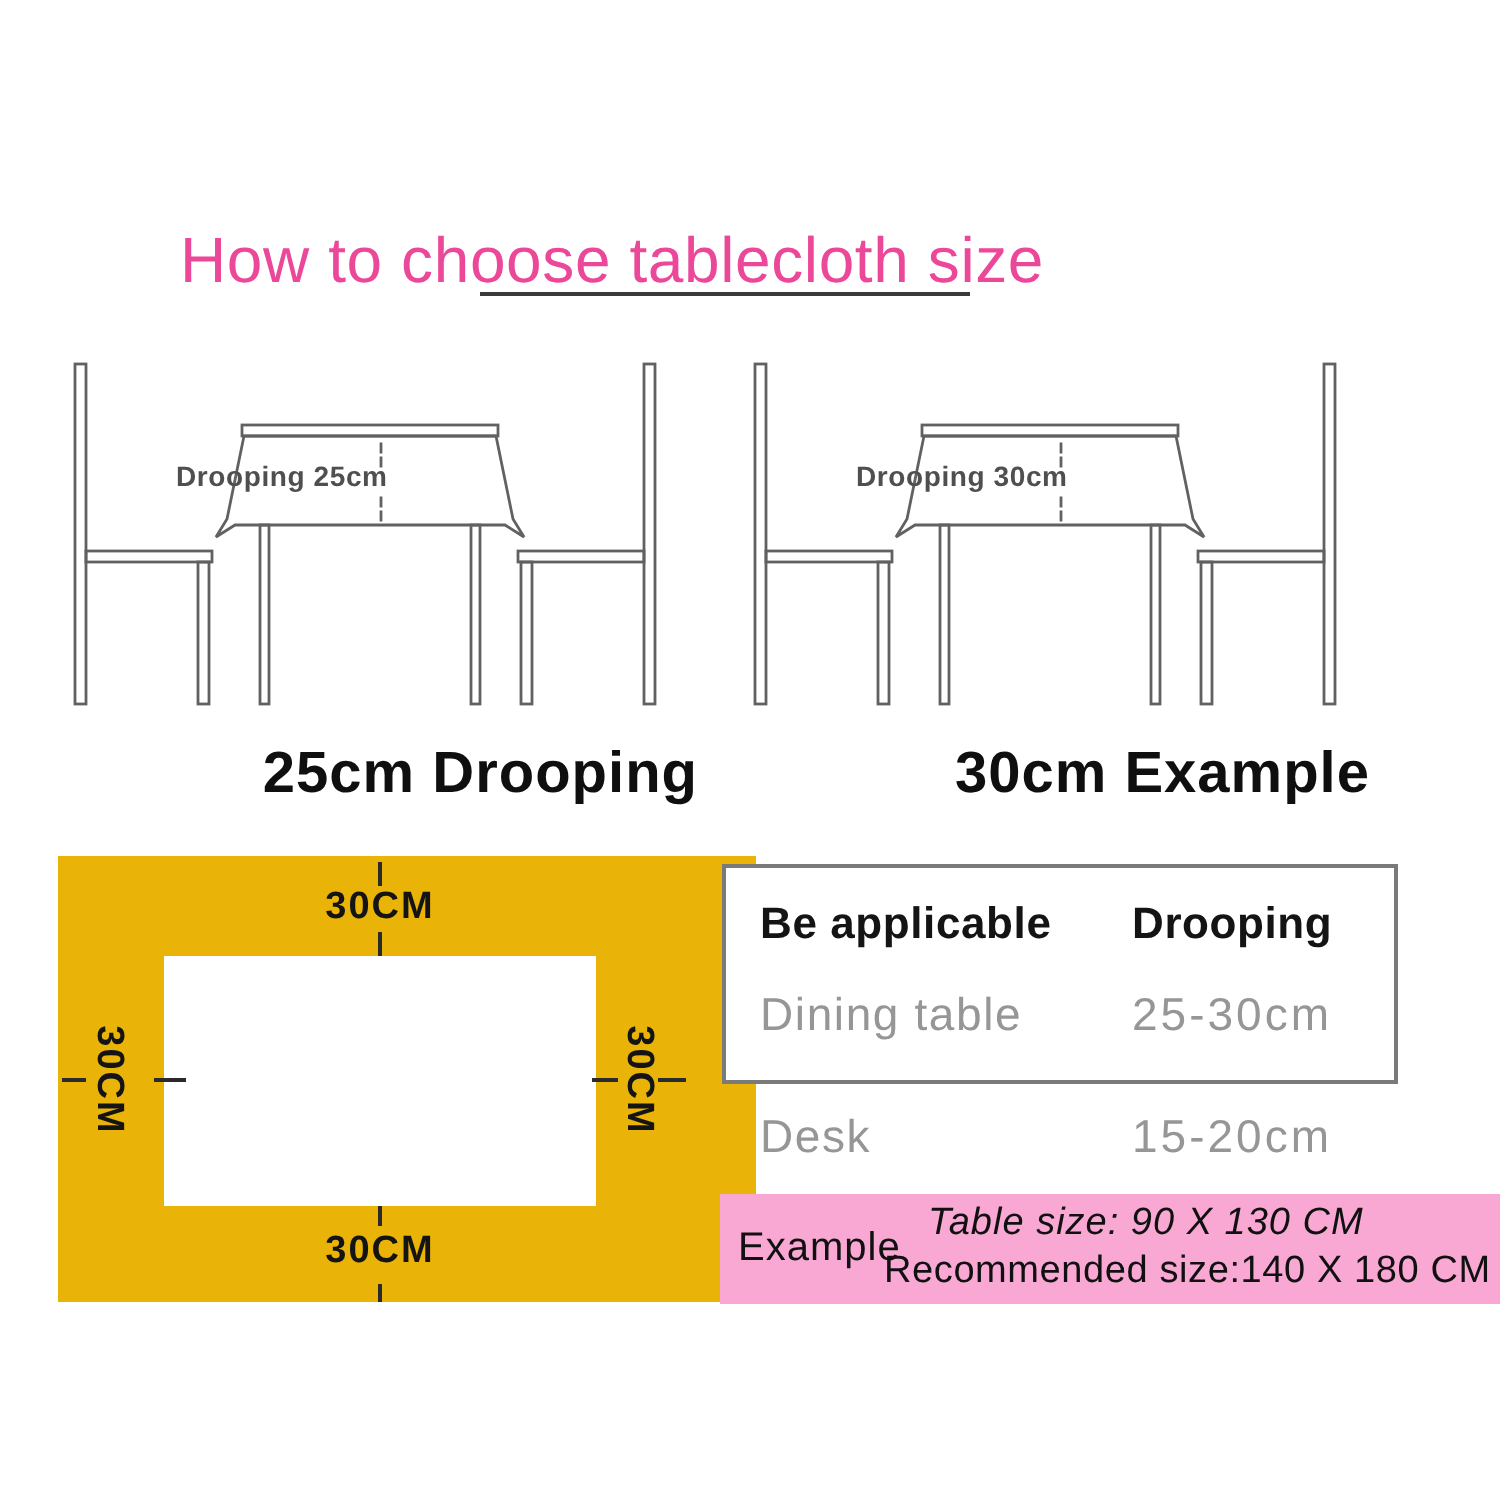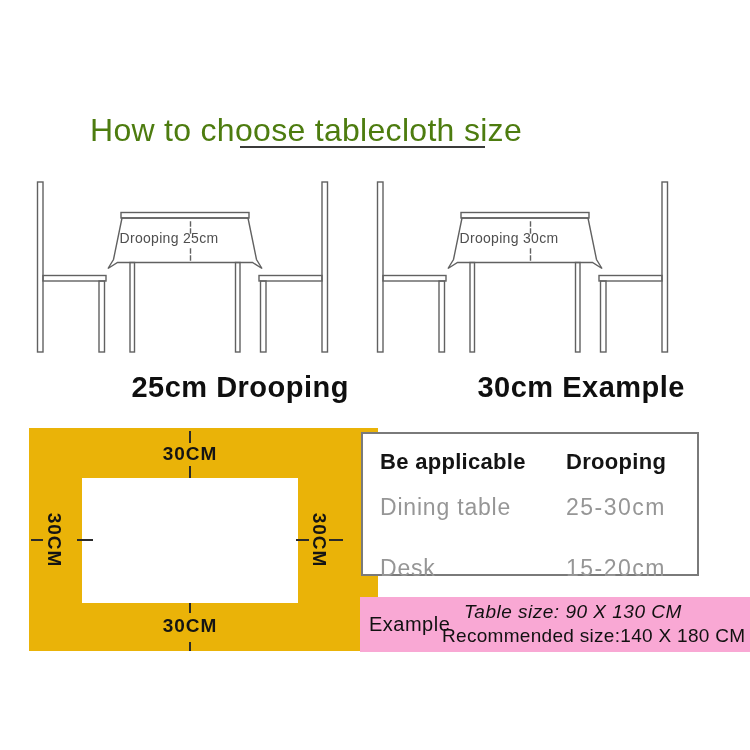--- a/index.html
+++ b/index.html
@@ -1,48 +1,48 @@
 <!DOCTYPE html>
 <html><head>
 <meta charset="utf-8">
 <style>
   html,body{margin:0;padding:0;background:#ffffff;}
   body{width:750px;height:750px;font-family:"Liberation Sans",sans-serif;}
   .stage{position:relative;width:750px;height:750px;background:#fff;overflow:hidden;}
 
   
   .title{position:absolute;top:91px;left:0;width:612px;text-align:center;
-         font-size:32px;font-weight:400;color:#4d7c0f;letter-spacing:.3px;}
+         font-size:32px;font-weight:400;color:#ec4899;letter-spacing:.3px;}
   .title-underline{position:absolute;top:146px;left:240px;width:245px;height:2px;background:#3a3a3a;}
 
   
   .diagram{position:absolute;top:170px;width:330px;height:186px;}
   .diagram.left{left:20px;}
   .diagram.right{left:360px;}
-  .droop-label{position:absolute;left:68px;top:60px;width:162px;text-align:center;
-               font-size:14px;font-weight:400;color:#4f4f4f;letter-spacing:.3px;white-space:nowrap;}
+  .droop-label{position:absolute;left:68px;top:60px;width:162px;text-align:left;
+               font-size:14px;font-weight:700;color:#4f4f4f;letter-spacing:.3px;white-space:nowrap;}
 
   .caption{position:absolute;top:371px;width:320px;text-align:right;
            font-size:29px;font-weight:700;color:#0f0f0f;letter-spacing:.5px;white-space:nowrap;}
   .caption.c1{left:29px;}
   .caption.c2{left:365px;}
 
   
   .size-panel{position:absolute;left:29px;top:428px;width:349px;height:223px;background:#eab308;}
   .inner-rect{position:absolute;left:53px;top:50px;width:216px;height:125px;background:#ffffff;}
   .cm{font-size:19px;font-weight:700;color:#141414;letter-spacing:1px;}
   .cm-h{position:absolute;left:111px;width:100px;text-align:center;line-height:20px;}
   .cm-top{top:16px;}
   .cm-bottom{top:188px;}
   .cm-rot{position:absolute;white-space:nowrap;transform:translate(-50%,-50%) rotate(90deg);}
   .vdash{position:absolute;width:2px;background:#2a2a2a;left:160px;}
   .hdash{position:absolute;height:2px;background:#2a2a2a;top:111px;}
 
   
-  .spec-table{position:absolute;left:361px;top:432px;width:338px;height:144px;
+  .spec-table{position:absolute;left:361px;top:432px;width:338px;height:110px;
               border:2px solid #7a7a7a;box-sizing:border-box;background:#fff;}
   .spec-table .cell{position:absolute;white-space:nowrap;}
   .th{font-size:22px;font-weight:700;color:#141414;letter-spacing:.3px;}
   .td{font-size:23px;font-weight:400;color:#969696;letter-spacing:.8px;}
   .td.num{letter-spacing:1.5px;}
   .col1{left:17px;}
   .col2{left:203px;}
   .hrow{top:15px;}
   .row1{top:60px;}
   .row2{top:121px;}

